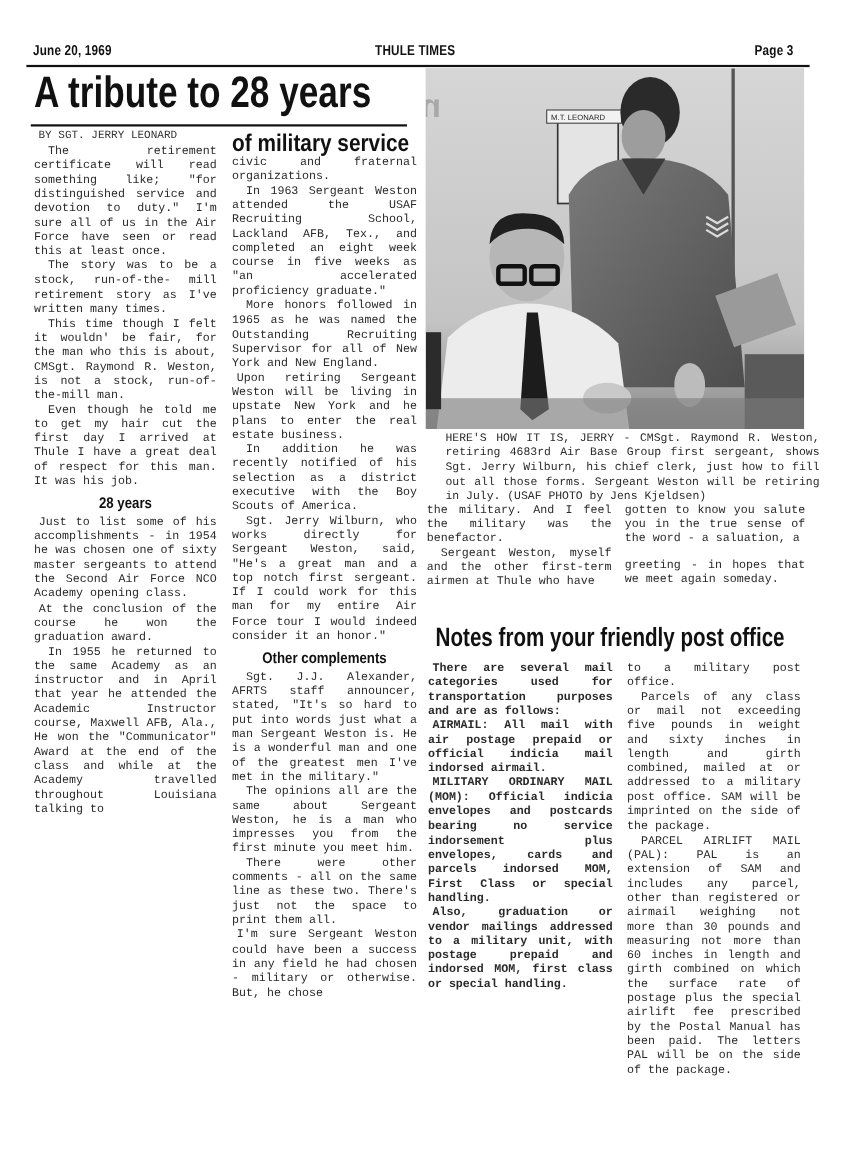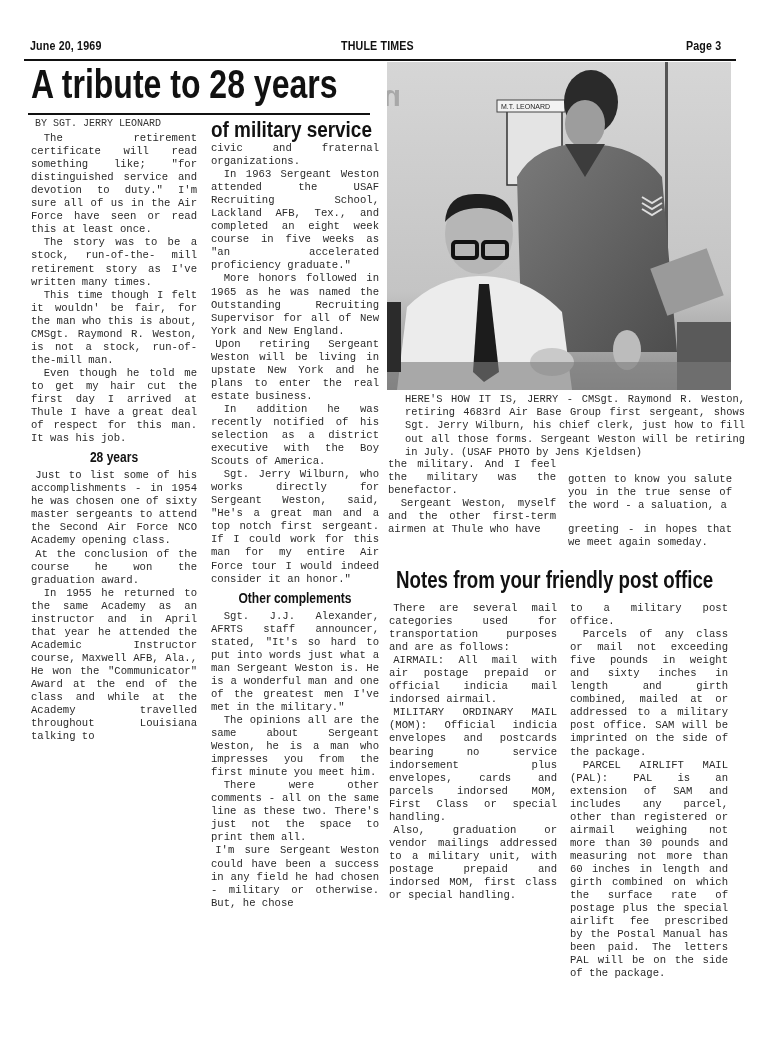--- a/index.html
+++ b/index.html
@@ -105,28 +105,28 @@
     <rect x="0" y="240" width="14" height="70" fill="#2b2b2b"></rect>
   </svg>
 </div>
 
 <div class="caption">HERE'S HOW IT IS, JERRY - CMSgt. Raymond R. Weston, retiring 4683rd Air Base Group first sergeant, shows Sgt. Jerry Wilburn, his chief clerk, just how to fill out all those forms. Sergeant Weston will be retiring in July. (USAF PHOTO by Jens Kjeldsen)</div>
 
 <div class="col" style="left:388px; top:458px; width:168px;">
   <p class="noindent">the military. And I feel the military was the benefactor.</p>
   <p>Sergeant Weston, myself and the other first-term airmen at Thule who have</p>
 </div>
-<div class="col" style="left:568px; top:458px; width:164px;margin-top:15px;">
+<div class="col" style="left:568px; top:458px; width:164px;">
   <p class="noindent" style="margin-bottom:11px;">gotten to know you salute you in the true sense of the word - a saluation, a</p>
   <p class="noindent">greeting - in hopes that we meet again someday.</p>
 </div>
 
 <div class="abs headline" style="left:396px; top:566px; font-size:24px; transform:scaleX(0.78);">Notes from your friendly post office</div>
 
-<div class="col" style="left:389px; top:602px; width:168px;">
+<div class="col" style="left:389px; top:602px; width:168px;font-weight:bold;">
   <p class="small-indent">There are several mail categories used for transportation purposes and are as follows:</p>
   <p class="small-indent">AIRMAIL: All mail with air postage prepaid or official indicia mail indorsed airmail.</p>
   <p class="small-indent">MILITARY ORDINARY MAIL (MOM): Official indicia envelopes and postcards bearing no service indorsement plus envelopes, cards and parcels indorsed MOM, First Class or special handling.</p>
   <p class="small-indent">Also, graduation or vendor mailings addressed to a military unit, with postage prepaid and indorsed MOM, first class or special handling.</p>
 </div>
 <div class="col" style="left:570px; top:602px; width:158px;">
   <p class="noindent">to a military post office.</p>
   <p>Parcels of any class or mail not exceeding five pounds in weight and sixty inches in length and girth combined, mailed at or addressed to a military post office. SAM will be imprinted on the side of the package.</p>
   <p>PARCEL AIRLIFT MAIL (PAL): PAL is an extension of SAM and includes any parcel, other than registered or airmail weighing not more than 30 pounds and measuring not more than 60 inches in length and girth combined on which the surface rate of postage plus the special airlift fee prescribed by the Postal Manual has been paid. The letters PAL will be on the side of the package.</p>
 </div>

